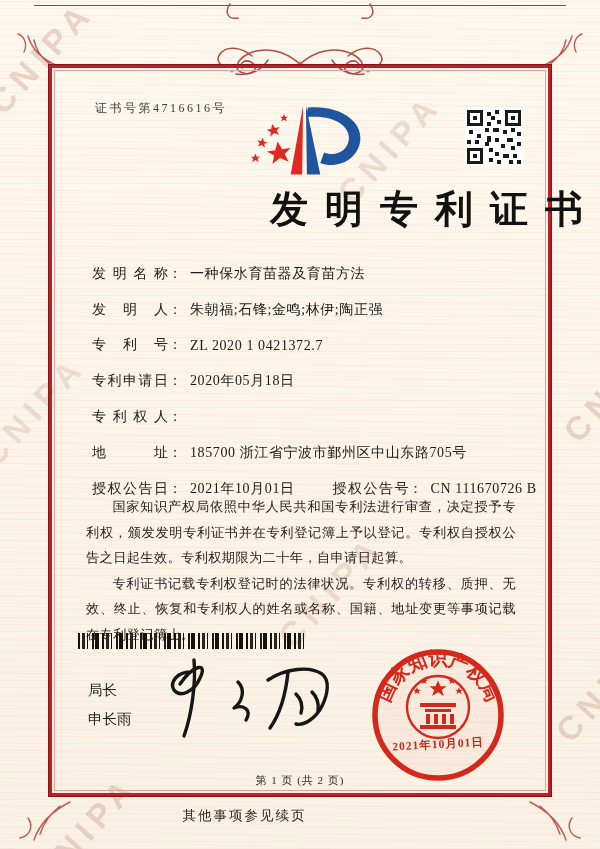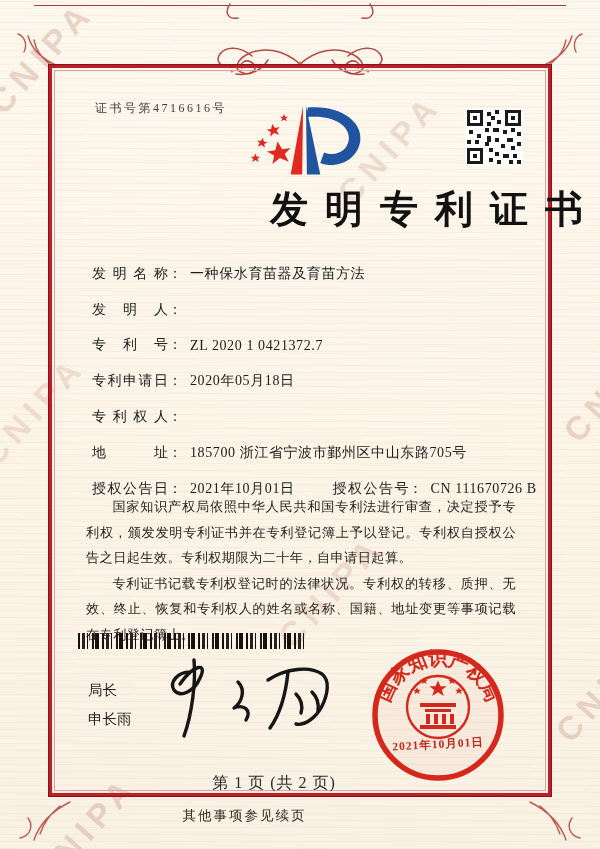--- a/index.html
+++ b/index.html
@@ -73,22 +73,22 @@
       #15110e 17px 21px, transparent 21px 24px);
   }
   .director{position:absolute;left:88px;top:676px;font-size:14.5px;color:#242424;line-height:2;}
   .signature{position:absolute;left:150px;top:652px;}
   .seal{position:absolute;left:368px;top:645px;width:140px;height:140px;}
   .seal-date{
     position:absolute;left:0;top:92px;width:140px;text-align:center;
     font-size:11.5px;font-weight:bold;color:#c4271b;letter-spacing:1px;
     transform:rotate(-3deg);
   }
-  .page-info{position:absolute;left:0;top:773px;width:548px;text-align:center;
-    font-size:16px;color:#2a2a2a;letter-spacing:1px;}
+  .page-info{position:absolute;left:0;top:773px;width:600px;text-align:center;
+    font-size:11px;color:#2a2a2a;letter-spacing:1px;}
   .cont-note{position:absolute;left:0;top:807px;width:489px;text-align:center;
     font-size:13.5px;color:#33261f;letter-spacing:2px;}
   .flourish{position:absolute;pointer-events:none;}
 </style>
 </head>
 <body>
 
 <div class="page">
 
   <div class="wm" style="left:-28px;top:38px;font-size:34px;">CNIPA</div>
@@ -200,20 +200,21 @@
 
   <div class="fields">
     <div class="frow">
       <span class="flabel">发明名称</span>
         <span class="fcolon">：</span>
       <span class="fvalue">一种保水育苗器及育苗方法</span>
     </div>
     <div class="frow">
       <span class="flabel">发明人</span>
         <span class="fcolon">：</span>
+      <span class="fvalue">朱朝福;石锋;金鸣;林伊;陶正强</span>
     </div>
     <div class="frow">
       <span class="flabel">专利号</span>
         <span class="fcolon">：</span>
       <span class="fvalue">ZL 2020 1 0421372.7</span>
     </div>
     <div class="frow">
       <span class="flabel">专利申请日</span>
         <span class="fcolon">：</span>
       <span class="fvalue">2020年05月18日</span>

